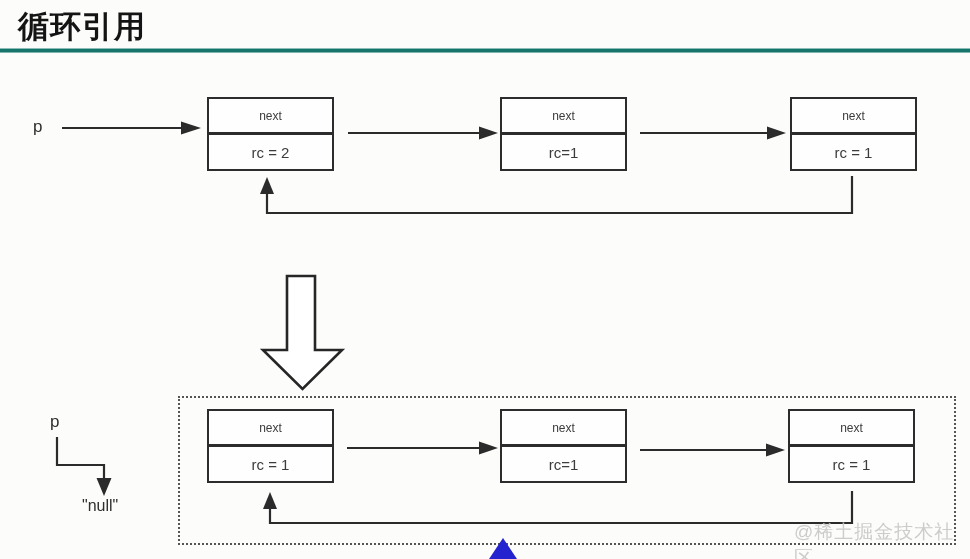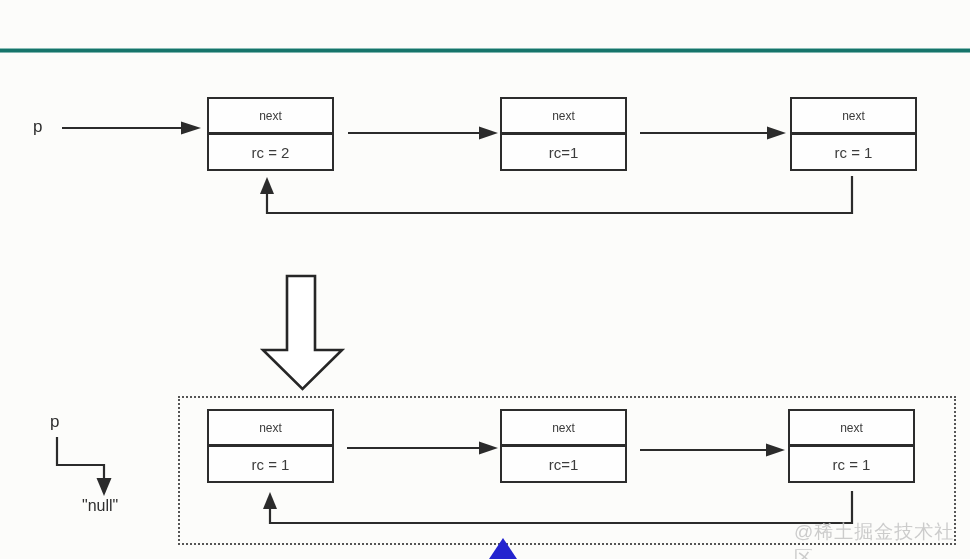--- a/index.html
+++ b/index.html
@@ -76,20 +76,21 @@
     position:absolute;left:794px;top:519px;z-index:3;
     font-size:19px;color:var(--watermark);letter-spacing:1px;
     opacity:.9;
   }
 </style>
 </head>
 <body>
 
 <div class="stage">
 
+  <div class="page-title">循环引用</div>
   <div class="accent-rule"></div>
 
   <div class="cycle-region"></div>
 
   <svg class="wires" width="970" height="559" viewBox="0 0 970 559">
 
     <line class="wire" x1="62" y1="128" x2="184" y2="128"></line>
     <polygon class="ah" points="201,128 181,121.5 181,134.5"></polygon>
 
     <line class="wire" x1="348" y1="133" x2="481" y2="133"></line>

